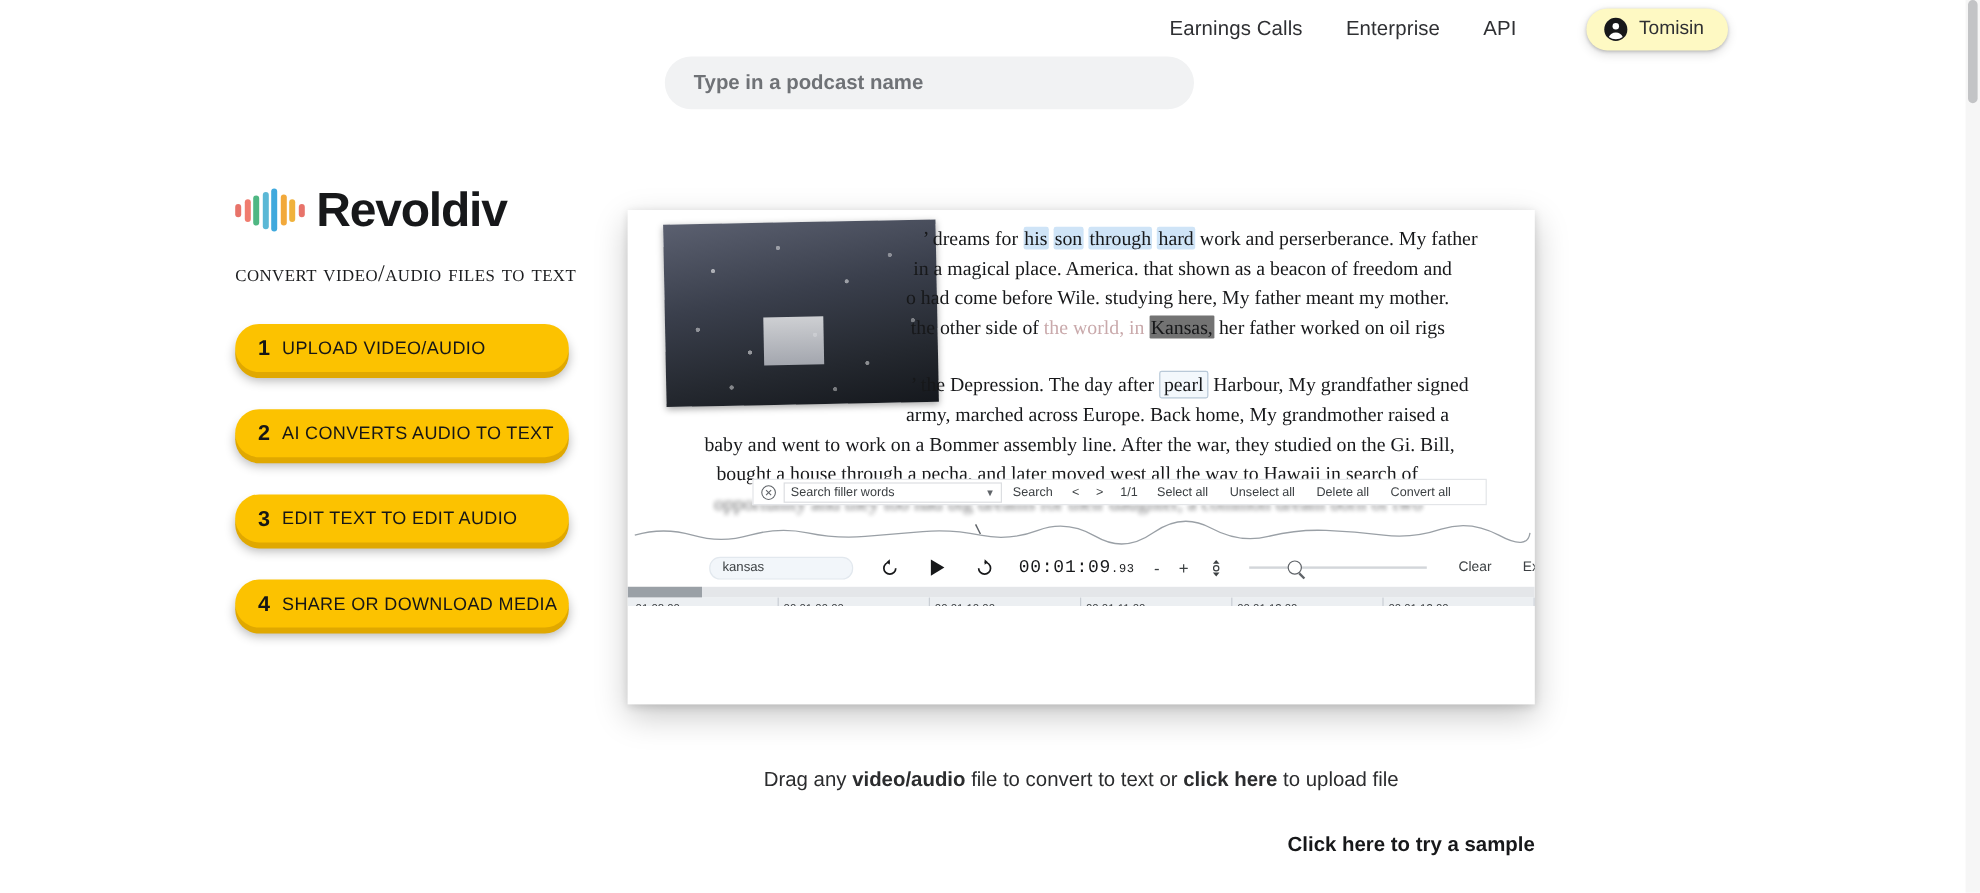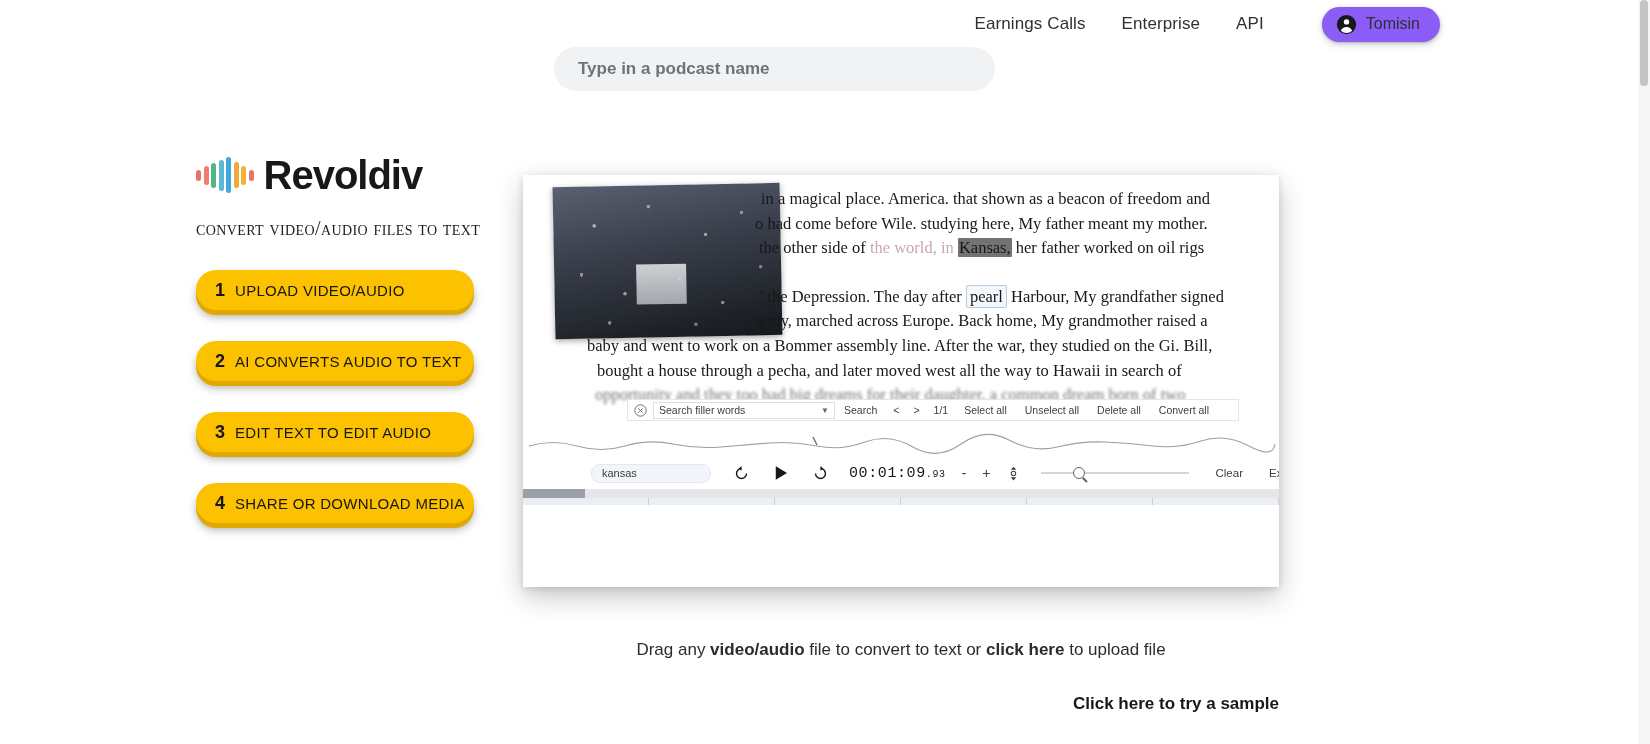--- a/index.html
+++ b/index.html
@@ -16,21 +16,21 @@
     position: absolute; top: 0; left: 0; width: 1460px; height: 48px;
     display: flex; align-items: center; justify-content: flex-end;
     padding-right: 20px; gap: 36px;
   }
   .navlink {
     font-size: 17px; color: #2f3033; letter-spacing: .1px;
     text-decoration: none; white-space: nowrap; cursor: pointer;
   }
   .userpill {
     display: flex; align-items: center; gap: 9px;
-    background: #8b5cf6; border-radius: 22px;
+    background: #fef9c3; border-radius: 22px;
     padding: 7px 20px 7px 14px; margin-left: 22px;
     box-shadow: 0 1px 3px rgba(0,0,0,.22), 0 3px 9px rgba(0,0,0,.14);
     cursor: pointer;
   }
   .userpill .uname { font-size: 16px; color: #2f3033; }
   .acct-icon { width: 21px; height: 21px; display: block; }
 
   
   .searchwrap { position: absolute; top: 47px; left: 554px; width: 441px; }
   .searchbox {
@@ -274,20 +274,21 @@
     </button>
   </div>
 </div>
 
 <div class="mock">
   <div class="mockbody">
 
     <div class="thumb"></div>
 
     <div class="transcript">
+      <div class="tline ind1"><span>’ dreams for </span><span class="hl-blue">his</span> <span class="hl-blue">son</span> <span class="hl-blue">through</span> <span class="hl-blue">hard</span><span> work and perserberance. My father</span></div>
       <div class="tline ind2">in a magical place. America. that shown as a beacon of freedom and</div>
       <div class="tline ind3">o had come before Wile. studying here, My father meant my mother.</div>
       <div class="tline ind4"><span>the other side of </span><span class="dim">the world,</span><span> </span><span class="dim">in</span><span> </span><span class="hl-orange">Kansas,</span><span> her father worked on oil rigs</span></div>
       <div class="tline ind5"><span>’ the Depression. The day after </span><span class="boxed">pearl</span><span> Harbour, My grandfather signed</span></div>
       <div class="tline ind6">army, marched across Europe. Back home, My grandmother raised a</div>
       <div class="tline ind7">baby and went to work on a Bommer assembly line. After the war, they studied on the Gi. Bill,</div>
       <div class="tline ind8">bought a house through a pecha, and later moved west all the way to Hawaii in search of</div>
       <div class="tline blurred">opportunity and they too had big dreams for their daughter, a common dream born of two</div>
     </div>
 

